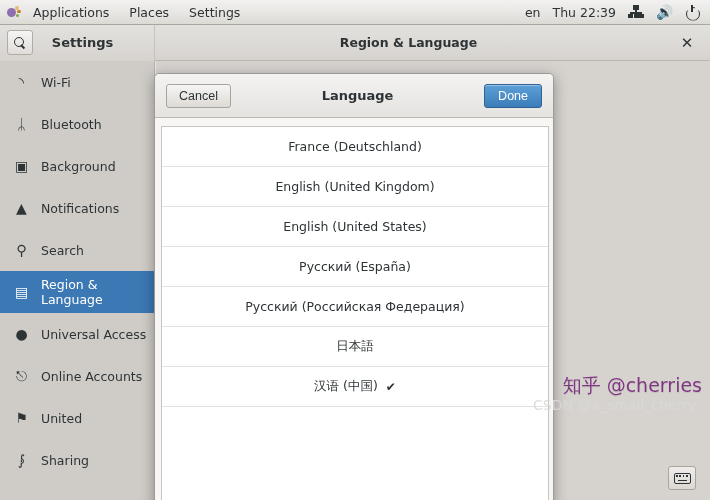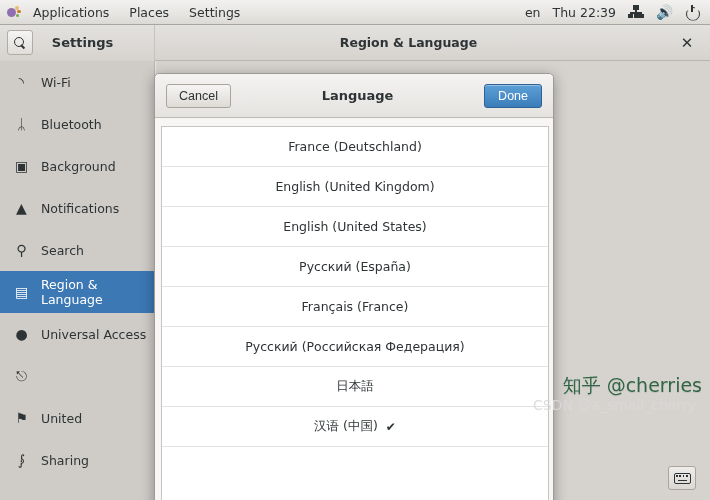--- a/index.html
+++ b/index.html
@@ -150,21 +150,21 @@
   .lang-row {
     height:40px; display:flex; align-items:center; justify-content:center;
     border-bottom:1px solid #e4e2e0;
     font-size:12.5px; color:#2e3436; gap:8px;
   }
   .lang-row:last-child { border-bottom:none; }
   .check { font-size:12px; color:#2e3436; }
 
   
   .wm { position:absolute; white-space:nowrap; pointer-events:none; }
-  #wm-zhihu { right:8px; bottom:17px; font-size:19px; color:#14532d; opacity:.85;
+  #wm-zhihu { right:8px; bottom:17px; font-size:19px; color:#701a75; opacity:.85;
      text-shadow:0 1px 1px rgba(0,0,0,.12); }
   #wm-csdn { right:14px; bottom:3px; font-size:14px; color:#d9d9d9; opacity:.9; }
 </style>
 </head>
 <body>
 
 <div id="root">
 
   <div id="topbar">
     <div class="tb-left">
@@ -235,20 +235,21 @@
         <div class="side-item sel">
           <span class="side-ico">▤</span>
           <span>Region &amp; Language</span>
         </div>
         <div class="side-item">
           <span class="side-ico">●</span>
           <span>Universal Access</span>
         </div>
         <div class="side-item">
           <span class="side-ico">⎋</span>
+          <span>Online Accounts</span>
         </div>
         <div class="side-item">
           <span class="side-ico">⚑</span>
           <span>United</span>
         </div>
         <div class="side-item">
           <span class="side-ico">⨓</span>
           <span>Sharing</span>
         </div>
       </div>
@@ -295,23 +296,20 @@
             <div class="lang-row">
               <span>English (United Kingdom)</span>
             </div>
             <div class="lang-row">
               <span>English (United States)</span>
             </div>
             <div class="lang-row">
               <span>Русский (España)</span>
             </div>
             <div class="lang-row">
-              <span>Français (France)</span>
-            </div>
-            <div class="lang-row">
               <span>Русский (Российская Федерация)</span>
             </div>
             <div class="lang-row">
               <span>日本語</span>
             </div>
             <div class="lang-row">
               <span>汉语 (中国)</span>
               <span class="check">✔</span>
             </div>
             <div class="lang-row"></div>

